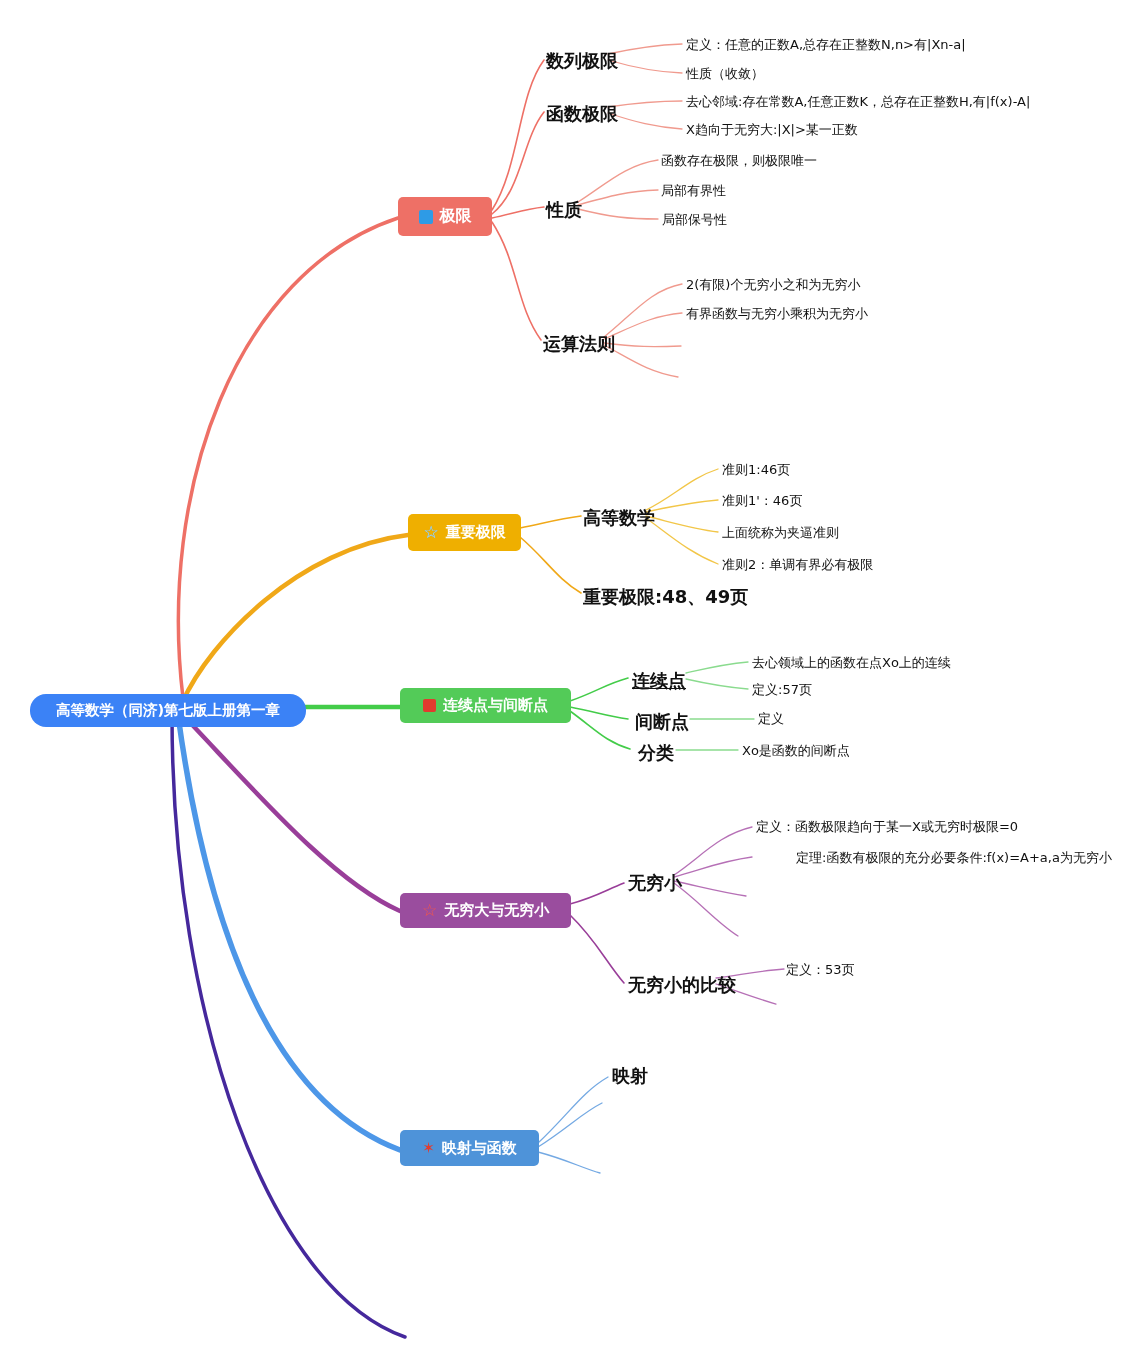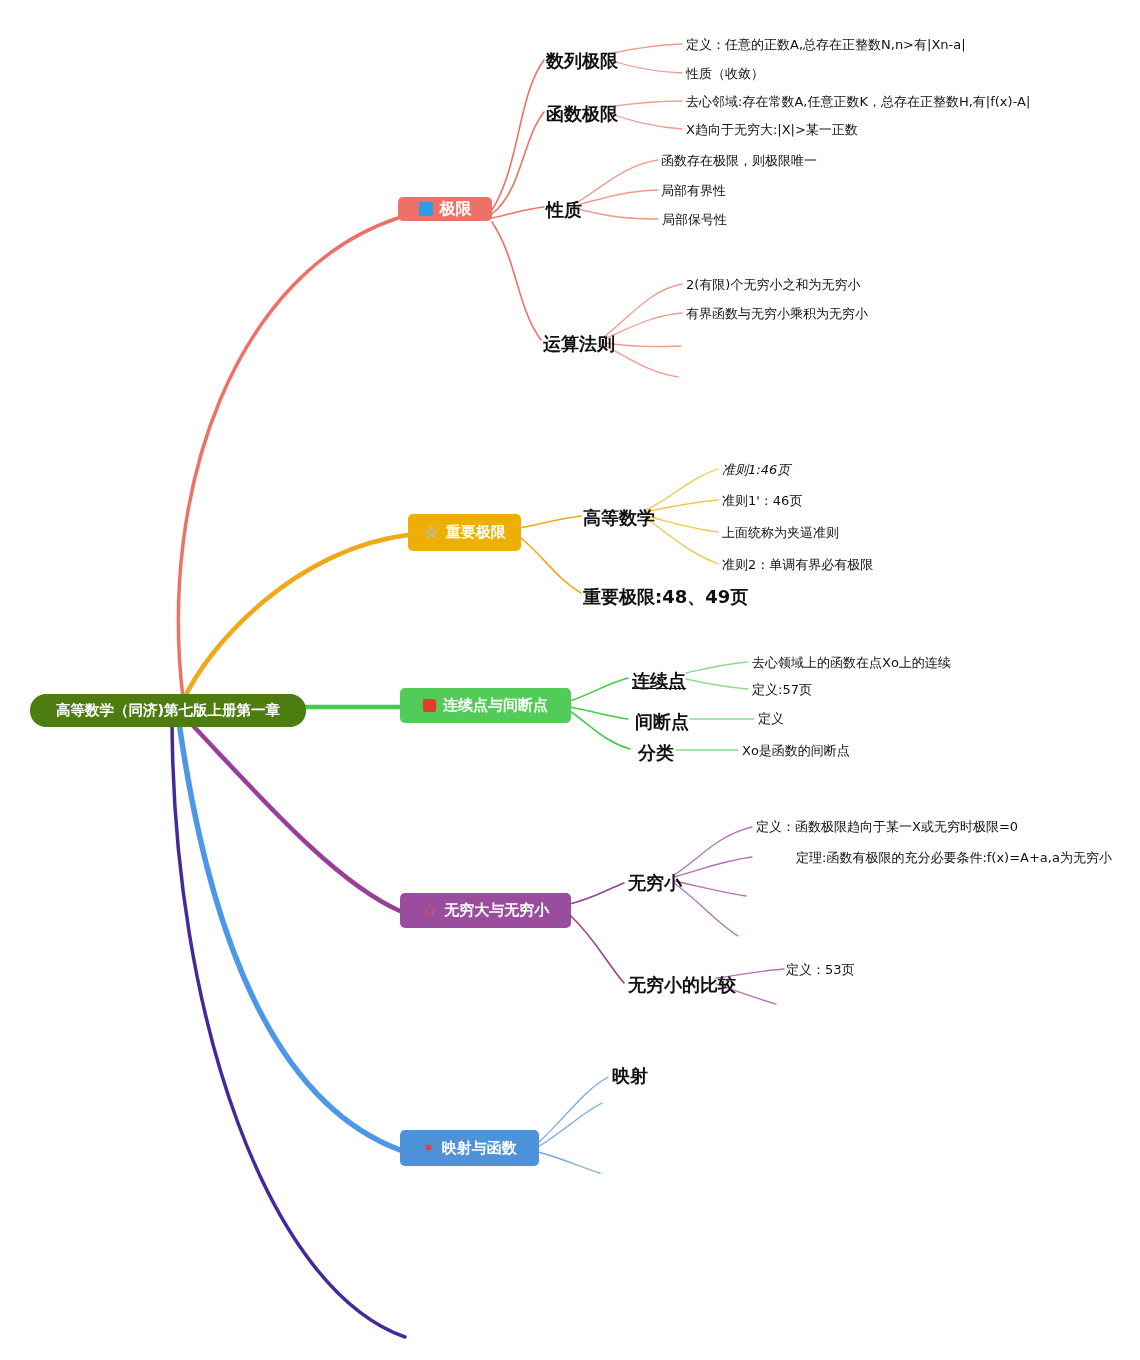--- a/index.html
+++ b/index.html
@@ -14,25 +14,25 @@
   svg.connectors path { fill:none; stroke-linecap:round; }
   .w55{stroke-width:5.5} .w45{stroke-width:4.5} .w35{stroke-width:3.5}
   .w16{stroke-width:1.6} .w13{stroke-width:1.3}
 
   .topic {
     position:absolute; display:flex; align-items:center; justify-content:center; gap:7px;
     color:#fff; font-weight:bold; border-radius:5px; white-space:nowrap;
   }
   .root-node {
     position:absolute; left:30px; top:694px; width:276px; height:33px;
-    background:#4d7c0f; border-radius:16px;
+    background:#3b82f6; border-radius:16px;
     display:flex; align-items:center; justify-content:center;
     color:#fff; font-weight:bold; font-size:14.5px; white-space:nowrap;
   }
-  .topic-limit      { left:398px; top:197px; width:94px;  height:24px; background:#EE7066; font-size:16px; }
+  .topic-limit      { left:398px; top:197px; width:94px;  height:39px; background:#EE7066; font-size:16px; }
   .topic-important  { left:408px; top:514px; width:113px; height:37px; background:#EFAF00; font-size:15px; }
   .topic-continuity { left:400px; top:688px; width:171px; height:35px; background:#53CB58; font-size:15px; }
   .topic-infinity   { left:400px; top:893px; width:171px; height:35px; background:#9A4D9E; font-size:15px; }
   .topic-mapping    { left:400px; top:1130px; width:139px; height:36px; background:#4E93D9; font-size:15px; }
 
   .icon-sq { display:inline-block; border-radius:2px; }
   .sq-blue { width:14px; height:14px; background:#2E9BE6; }
   .sq-red  { width:13px; height:13px; background:#E23B2E; }
   .icon-star { font-size:17px; line-height:1; font-weight:normal; }
   .star-blue { color:#BDE3FF; text-shadow:0 0 0 #2E9BE6; }
@@ -137,21 +137,21 @@
   <div class="leaf" style="left:686px; top:121px;">X趋向于无穷大:|X|&gt;某一正数</div>
   <div class="leaf" style="left:661px; top:152px;">函数存在极限，则极限唯一</div>
   <div class="leaf" style="left:661px; top:182px;">局部有界性</div>
   <div class="leaf" style="left:662px; top:211px;">局部保号性</div>
   <div class="leaf" style="left:686px; top:276px;">2(有限)个无穷小之和为无穷小</div>
   <div class="leaf" style="left:686px; top:305px;">有界函数与无穷小乘积为无穷小</div>
 
   <div class="sub" style="left:583px; top:506px;">高等数学</div>
   <div class="sub" style="left:583px; top:585px;">重要极限:48、49页</div>
 
-  <div class="leaf" style="left:722px; top:461px;font-style:italic;">准则1:46页</div>
+  <div class="leaf" style="left:722px; top:461px;">准则1:46页</div>
   <div class="leaf" style="left:722px; top:492px;">准则1'：46页</div>
   <div class="leaf" style="left:722px; top:524px;">上面统称为夹逼准则</div>
   <div class="leaf" style="left:722px; top:556px;">准则2：单调有界必有极限</div>
 
   <div class="sub" style="left:632px; top:669px;text-decoration:underline;">连续点</div>
   <div class="sub" style="left:635px; top:710px;">间断点</div>
   <div class="sub" style="left:638px; top:741px;">分类</div>
 
   <div class="leaf" style="left:752px; top:654px;">去心领域上的函数在点Xo上的连续</div>
   <div class="leaf" style="left:752px; top:681px;">定义:57页</div>

